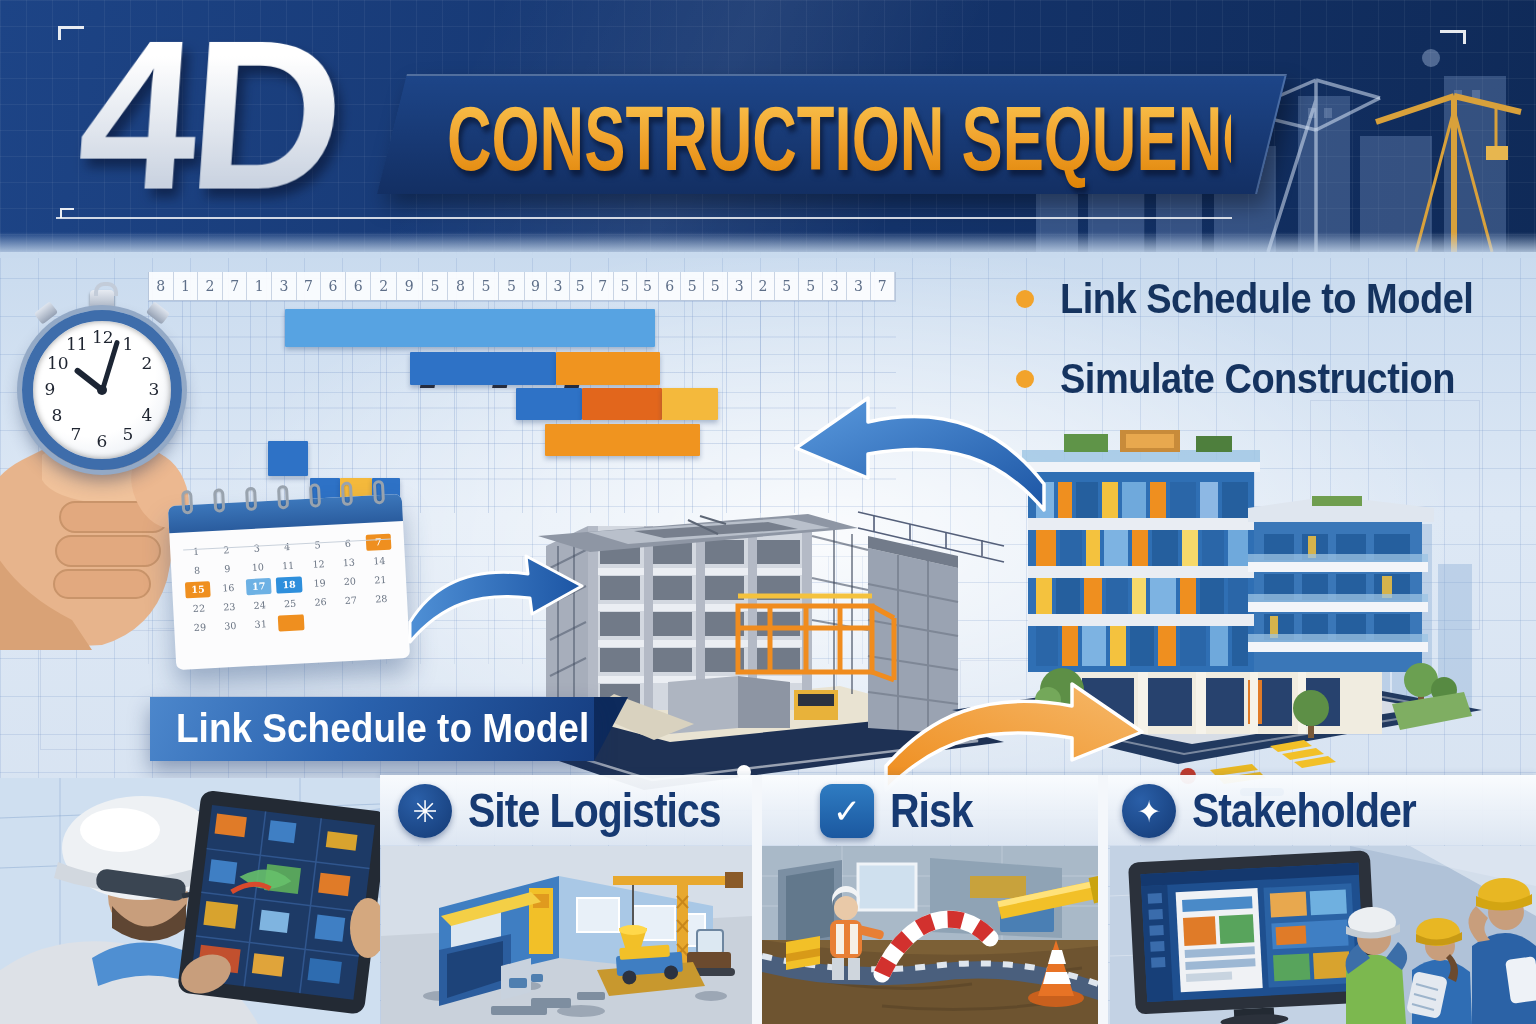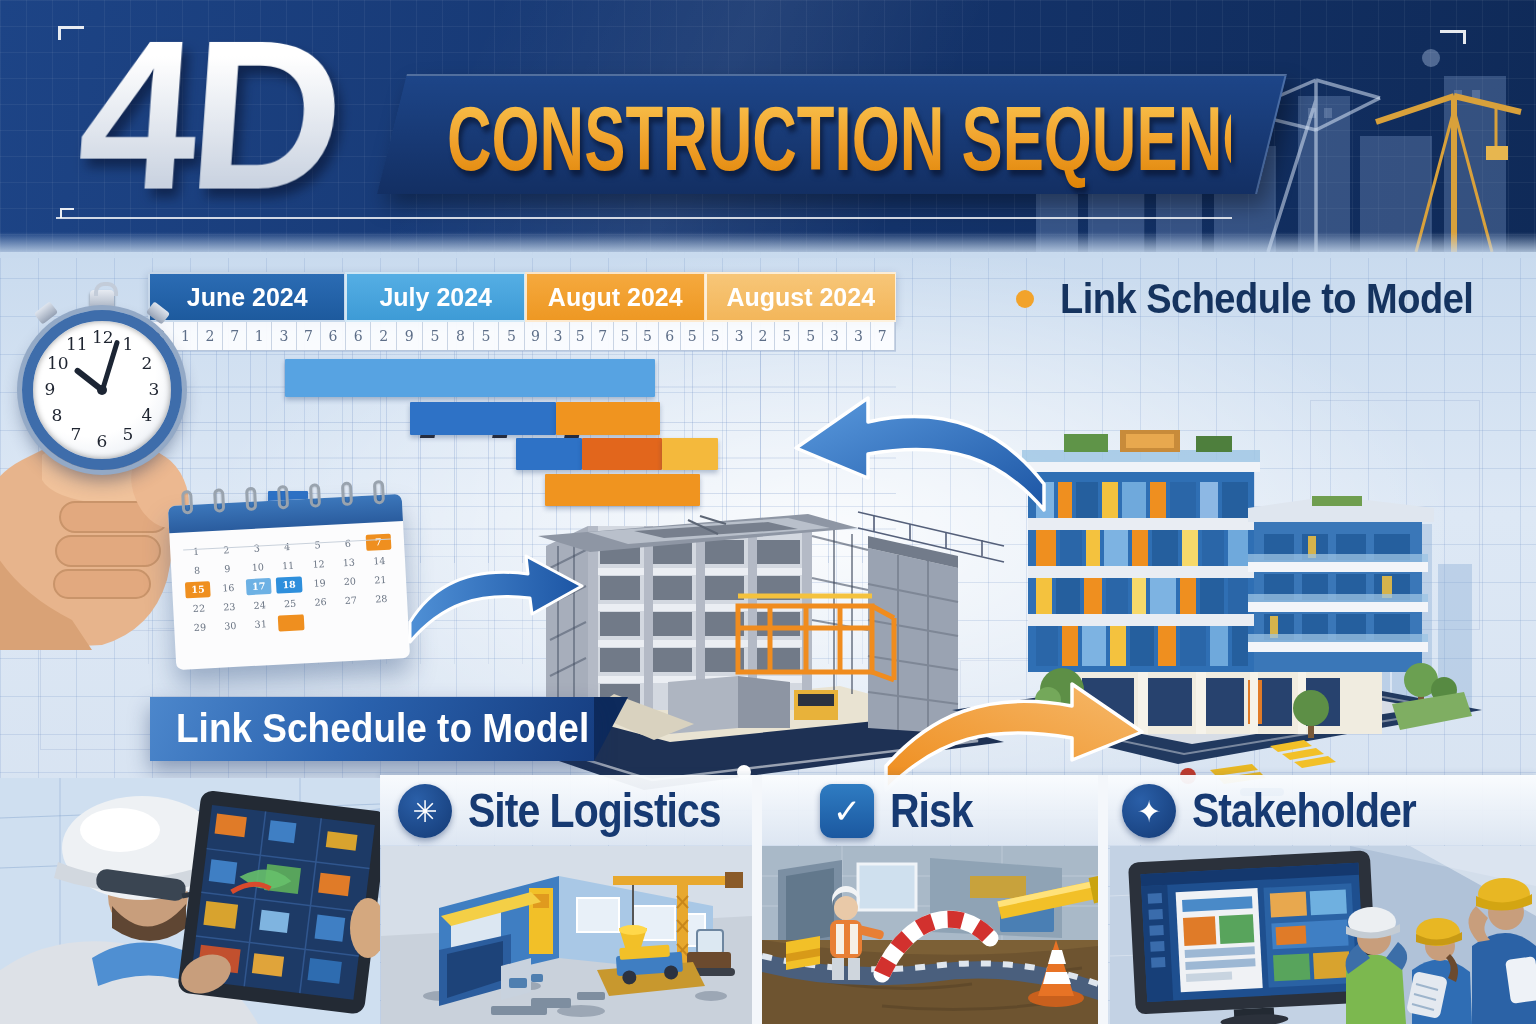--- a/index.html
+++ b/index.html
@@ -229,26 +229,20 @@
     <div class="title-4d">4D</div>
     <div class="title-main">CONSTRUCTION SEQUENCING</div>
     <div class="header-underline"></div>
     <div class="bracket bracket-tl"></div>
     <div class="bracket bracket-tr"></div>
     <div class="bracket bracket-ml"></div>
     <div class="header-fade"></div>
   </div>
 
   <div class="gantt">
-    <div class="gantt-month-row">
-        <div class="gmonth" style="width: 26.4%; background: linear-gradient(rgb(43, 108, 180), rgb(29, 90, 158));">June 2024</div>
-        <div class="gmonth" style="width: 24%; background: linear-gradient(rgb(85, 174, 228), rgb(62, 155, 214));">July 2024</div>
-        <div class="gmonth" style="width: 24%; background: linear-gradient(rgb(245, 169, 62), rgb(238, 152, 35));">Augut 2024</div>
-        <div class="gmonth" style="width: 25.6%; background: linear-gradient(rgb(247, 198, 120), rgb(243, 182, 90));">August 2024</div>
-      </div>
     <div class="gantt-day-row">
         <div class="gday" style="width: 3.3%;">8</div>
         <div class="gday" style="width: 3.3%;">1</div>
         <div class="gday" style="width: 3.3%;">2</div>
         <div class="gday" style="width: 3.3%;">7</div>
         <div class="gday" style="width: 3.3%;">1</div>
         <div class="gday" style="width: 3.3%;">3</div>
         <div class="gday" style="width: 3.3%;">7</div>
         <div class="gday" style="width: 3.3%;">6</div>
         <div class="gday" style="width: 3.42857%;">6</div>
@@ -288,20 +282,24 @@
         <div class="gbar" style="left: 162px; top: 177px; width: 30px; height: 28px; background: linear-gradient(rgb(46, 114, 198), rgb(46, 114, 198));"></div>
         <div class="gbar" style="left: 192px; top: 177px; width: 32px; height: 28px; background: linear-gradient(rgb(244, 185, 60), rgb(244, 185, 60));"></div>
         <div class="gbar" style="left: 224px; top: 177px; width: 28px; height: 28px; background: linear-gradient(rgb(46, 114, 198), rgb(46, 114, 198));"></div>
       </div>
   </div>
 
   <div class="bullet-item" style="left:1016px; top:276px;">
     <div class="bullet-dot"></div>
     <div class="bullet-label">Link Schedule to Model</div>
   </div>
+  <div class="bullet-item" style="left:1016px; top:356px;">
+    <div class="bullet-dot"></div>
+    <div class="bullet-label">Simulate Construction</div>
+  </div>
 
   <svg class="hand-svg" viewBox="0 0 230 360">
     <path d="M10 360 L0 230 Q2 190 40 170 L80 150 Q120 130 160 150 L180 165 Q205 185 198 225 L185 290 Q170 340 120 355 Z" fill="#e7b48c"></path>
     <path d="M60 165 Q100 140 150 158 L172 172 Q190 188 184 214 L120 214 Q70 208 60 190 Z" fill="#f0c29b"></path>
     <g fill="#e2a97f" stroke="#c9946a" stroke-width="2">
       <rect x="78" y="212" width="108" height="30" rx="15"></rect>
       <rect x="74" y="246" width="104" height="30" rx="15"></rect>
       <rect x="72" y="280" width="96" height="28" rx="14"></rect>
     </g>
     <ellipse cx="178" cy="200" rx="26" ry="40" fill="#ecb890" transform="rotate(-24 178 200)"></ellipse>

